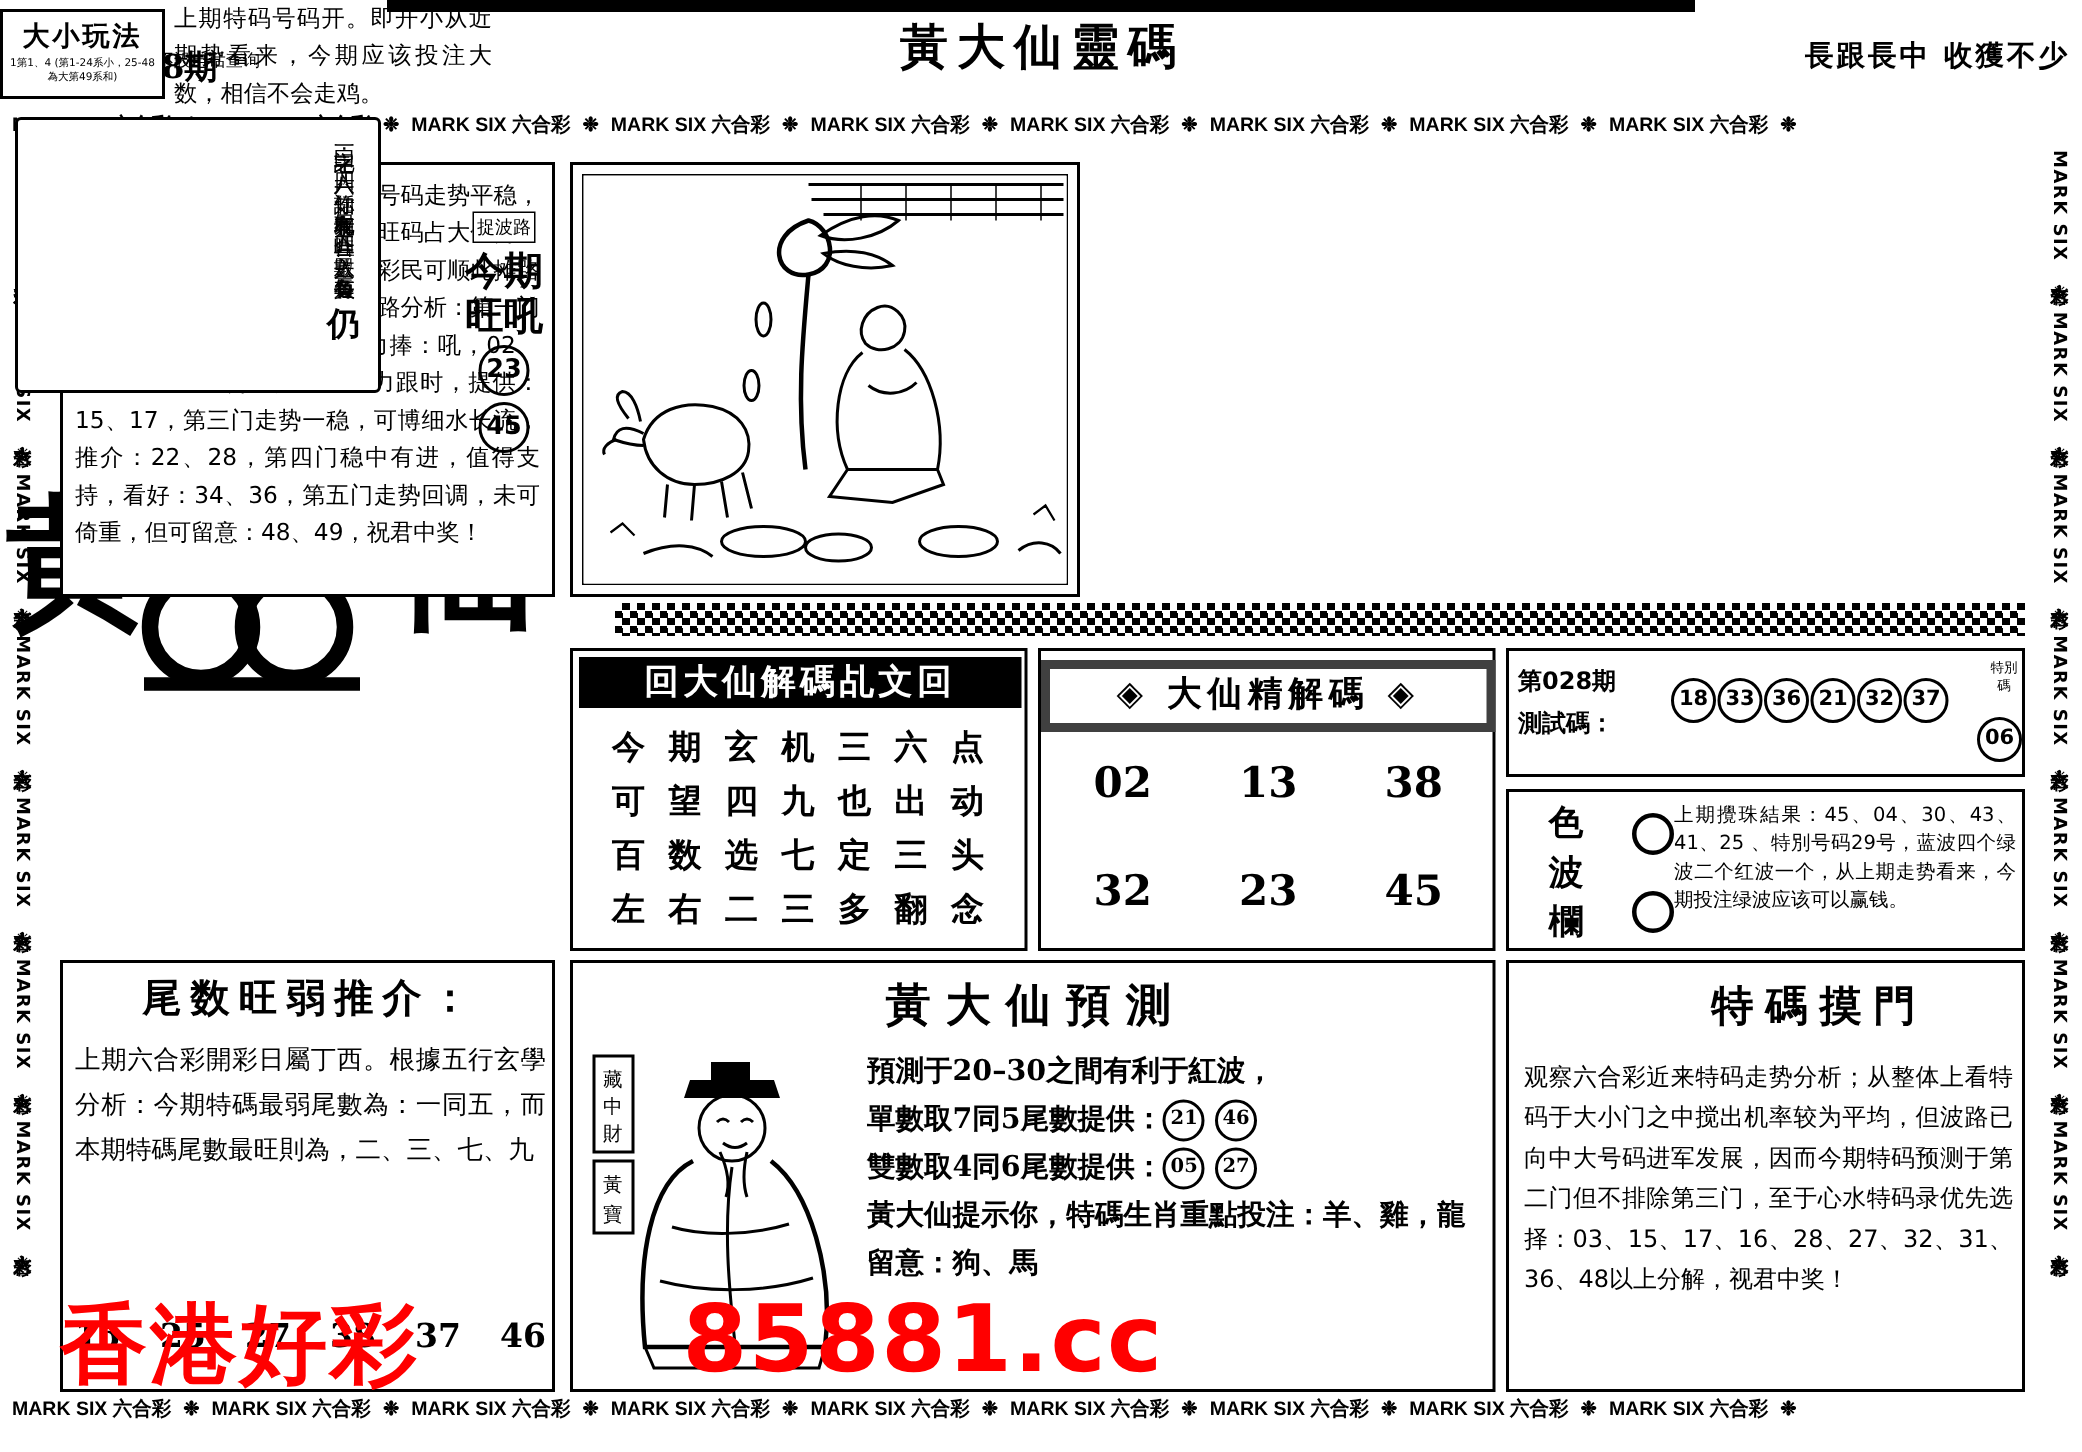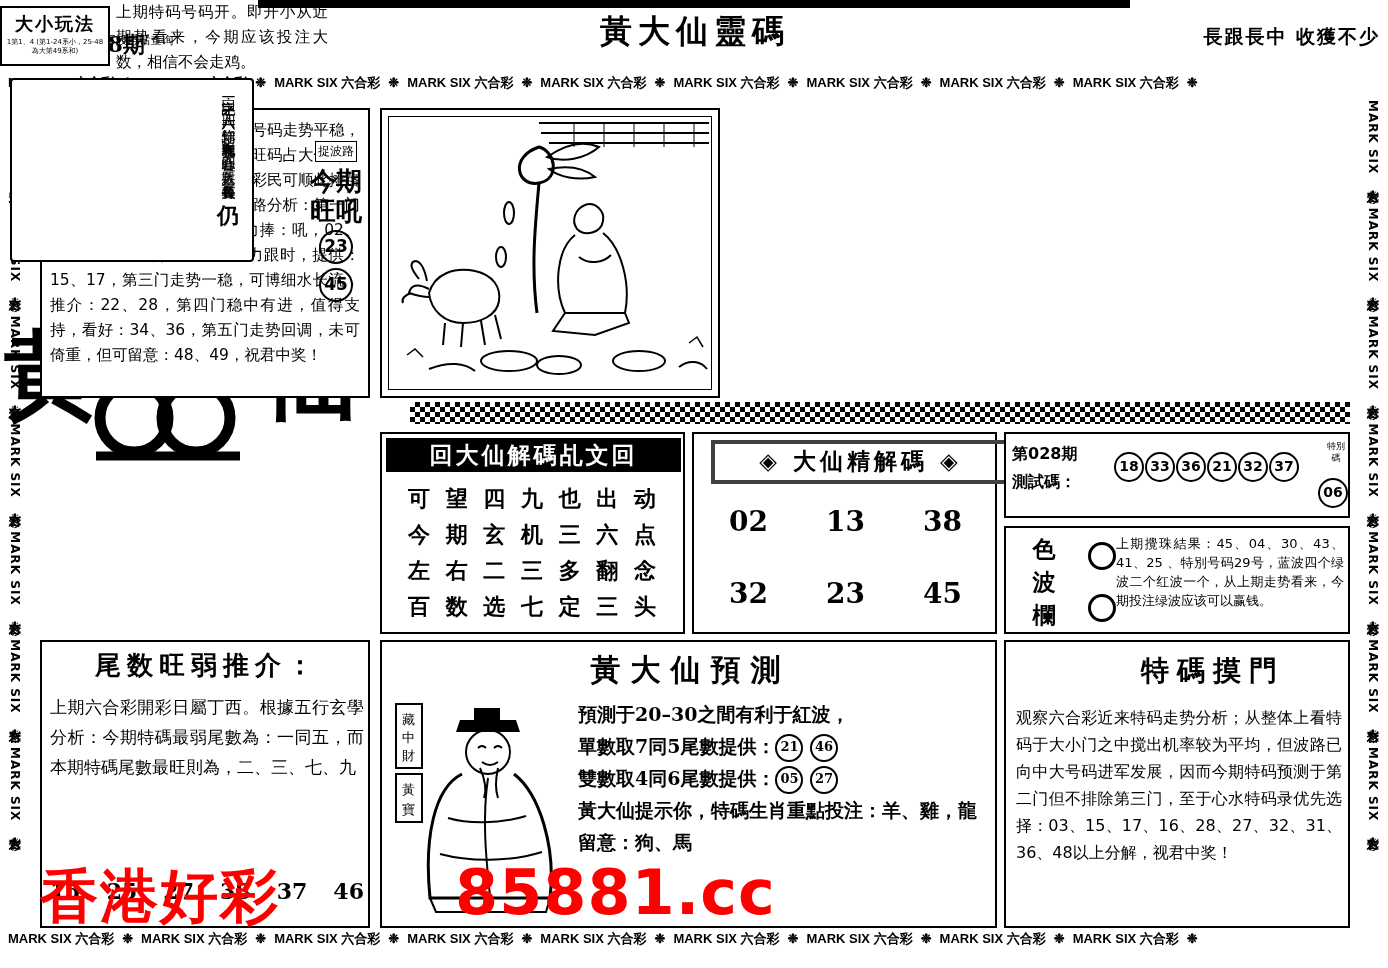--- a/index.html
+++ b/index.html
@@ -79,21 +79,21 @@
   #jiewen{left:380px;top:432px;width:305px;height:202px;}
   .banner{position:absolute;left:4px;top:4px;width:295px;height:34px;background:#000;color:#fff;
     text-align:center;font-size:23px;font-weight:bold;line-height:34px;letter-spacing:3px;
     font-family:"DejaVu Serif","Liberation Serif",serif;}
   .poem{position:absolute;left:6px;top:46px;width:292px;}
   .poem div{font-size:22px;line-height:36px;letter-spacing:4px;text-align:center;
     font-family:"DejaVu Serif","Liberation Serif",serif;font-weight:bold;}
 
   
   #jingjie{left:692px;top:432px;width:305px;height:202px;}
-  .jj-head{position:absolute;left:17px;top:6px;width:291px;height:36px;border:4px solid #404040;
+  .jj-head{position:absolute;left:0;top:6px;width:291px;height:36px;border:6px solid #404040;
     text-align:center;font-size:23px;font-weight:bold;line-height:34px;letter-spacing:4px;
     font-family:"DejaVu Serif","Liberation Serif",serif;}
   .jj-nums{position:absolute;left:6px;top:52px;width:291px;}
   .jj-row{display:flex;justify-content:space-around;font-size:28px;font-weight:bold;line-height:72px;
     font-family:"DejaVu Serif","Liberation Serif",serif;}
 
   
   #testbox{left:1004px;top:432px;width:346px;height:86px;}
   .tb-left{position:absolute;left:6px;top:6px;font-size:16px;line-height:28px;font-weight:bold;}
   .ball{display:inline-block;width:26px;height:26px;border:2px solid #000;border-radius:50%;
@@ -239,24 +239,24 @@
     <div class="tagbox">
       <div class="t1">大小玩法</div>
       <div class="t2">1第1、4 (第1-24系小，25-48為大第49系和)</div>
     </div>
     <div class="playtxt">上期特码号码开。即开小从近期势看来，今期应该投注大数，相信不会走鸡。</div>
   </div>
 
   <div class="box" id="jiewen">
     <div class="banner">回大仙解碼乩文回</div>
     <div class="poem" id="poem-lines">
+        <div>今 期 玄 机 三 六 点</div>
         <div>可 望 四 九 也 出 动</div>
-        <div>今 期 玄 机 三 六 点</div>
+        <div>百 数 选 七 定 三 头</div>
         <div>左 右 二 三 多 翻 念</div>
-        <div>百 数 选 七 定 三 头</div>
       </div>
   </div>
 
   <div class="box" id="jingjie">
     <div class="jj-head">
       <span>◈</span>
       <span>大仙精解碼</span>
       <span>◈</span>
     </div>
     <div class="jj-nums">

